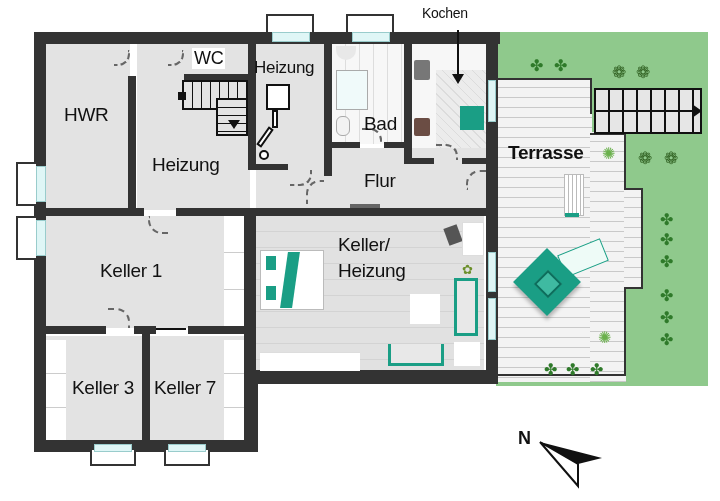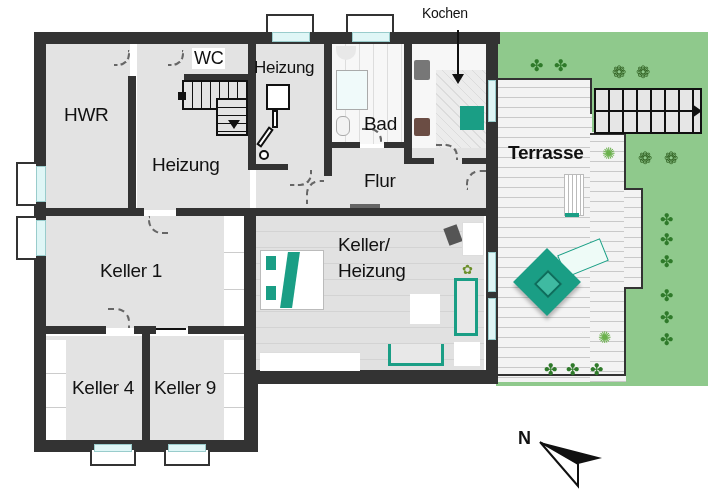--- a/index.html
+++ b/index.html
@@ -166,20 +166,20 @@
 <div class="label" style="left:192px;top:48px;font-size:18px;background:#fff;padding:0 2px;">WC</div>
 <div class="label" style="left:152px;top:154px;">Heizung</div>
 <div class="label" style="left:254px;top:58px;font-size:17px;">Heizung</div>
 <div class="label" style="left:364px;top:88px;margin-top:25px;">Bad</div>
 <div class="label" style="left:422px;top:5px;font-size:14px;">Kochen</div>
 <div class="label" style="left:364px;top:170px;">Flur</div>
 <div class="label" style="left:508px;top:142px;font-weight:bold;">Terrasse</div>
 <div class="label" style="left:338px;top:234px;">Keller/</div>
 <div class="label" style="left:338px;top:260px;">Heizung</div>
 <div class="label" style="left:100px;top:260px;">Keller 1</div>
-<div class="label" style="left:72px;top:377px;">Keller 4</div>
-<div class="label" style="left:154px;top:377px;">Keller 9</div>
+<div class="label" style="left:72px;top:377px;">Keller 3</div>
+<div class="label" style="left:154px;top:377px;">Keller 7</div>
 
 <div class="label" style="left:518px;top:428px;font-weight:bold;font-size:18px;">N</div>
 <svg class="abs" style="left:536px;top:436px;" width="72" height="54" viewBox="0 0 72 54">
   <polygon points="4,6 66,22 42,28" fill="#111"></polygon>
   <polygon points="4,6 42,28 42,50" fill="#fff" stroke="#111" stroke-width="2"></polygon>
 </svg>
 
 </body></html>

